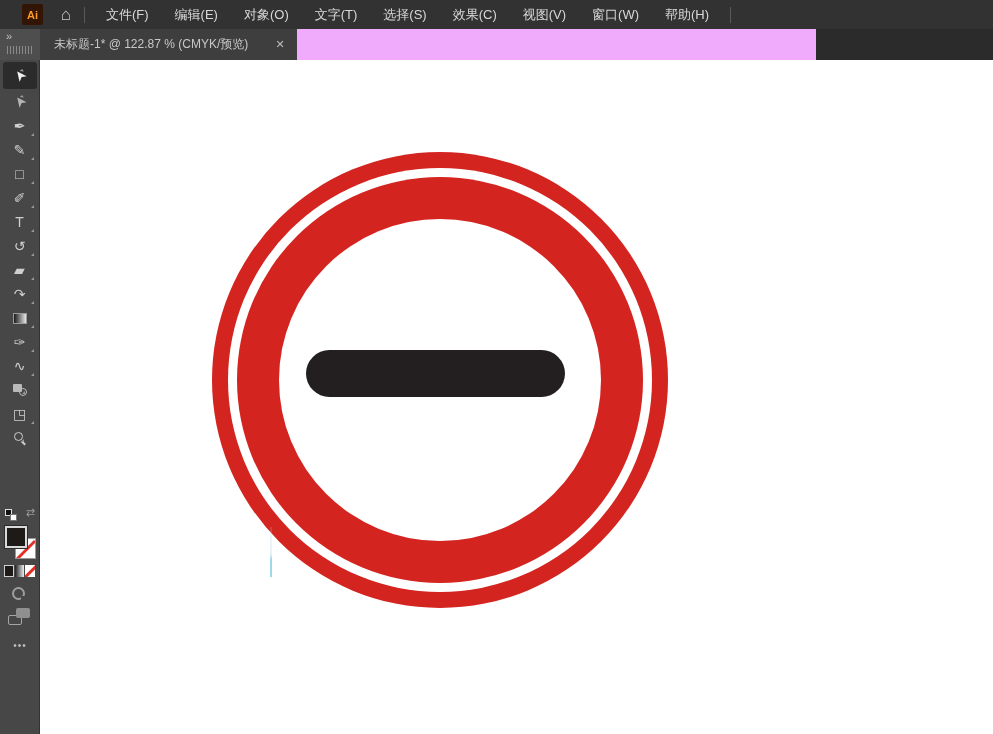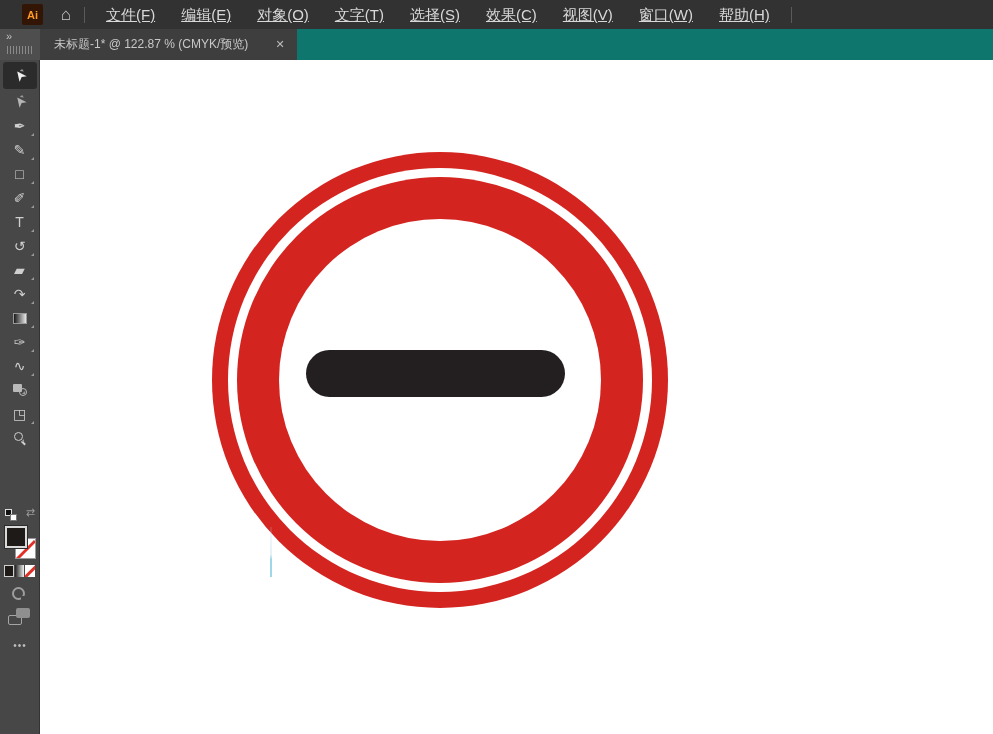--- a/index.html
+++ b/index.html
@@ -9,26 +9,26 @@
 
   
   #menubar { position:absolute; left:0; top:0; width:993px; height:29px;
     background:#323232; display:flex; align-items:center; z-index:5; }
   #ai-logo { width:21px; height:21px; margin-left:22px; background:#331505;
     color:#ff9a2a; font-weight:bold; font-size:11px; display:flex;
     align-items:center; justify-content:center; border-radius:2px; cursor:pointer; }
   #home-btn { width:20px; height:20px; margin-left:13px; color:#c9c9c9;
     font-size:17px; line-height:20px; text-align:center; cursor:pointer; }
   .mb-sep { width:1px; height:16px; background:#5a5a5a; margin:0 8px; }
-  .menu-item { color:#d8d8d8; font-size:15px; padding:0 13px; height:29px;
-    line-height:29px; cursor:pointer; white-space:nowrap;text-decoration:underline; }
-
-  
-  #tabbar { position:absolute; left:40px; top:29px; width:953px; height:31px;
-    background:#0f766e; display:flex; }
+  .menu-item { color:#d8d8d8; font-size:13px; padding:0 13px; height:29px;
+    line-height:29px; cursor:pointer; white-space:nowrap; }
+
+  
+  #tabbar { position:absolute; left:40px; top:29px; width:776px; height:31px;
+    background:#f0abfc; display:flex; }
   #doc-tab { width:257px; height:31px; background:#3e3e3e; color:#c8c8c8;
     font-size:12px; display:flex; align-items:center; padding:0 10px 0 14px;
     cursor:pointer; }
   #doc-tab .tab-title { flex:1; white-space:nowrap; overflow:hidden; }
   #tab-close { color:#bdbdbd; font-size:11px; margin-left:8px; cursor:pointer;
     width:14px; text-align:center; }
 
   
   #toolbar-header { position:absolute; left:0; top:29px; width:40px; height:31px;
     background:#4e4e4e; }

